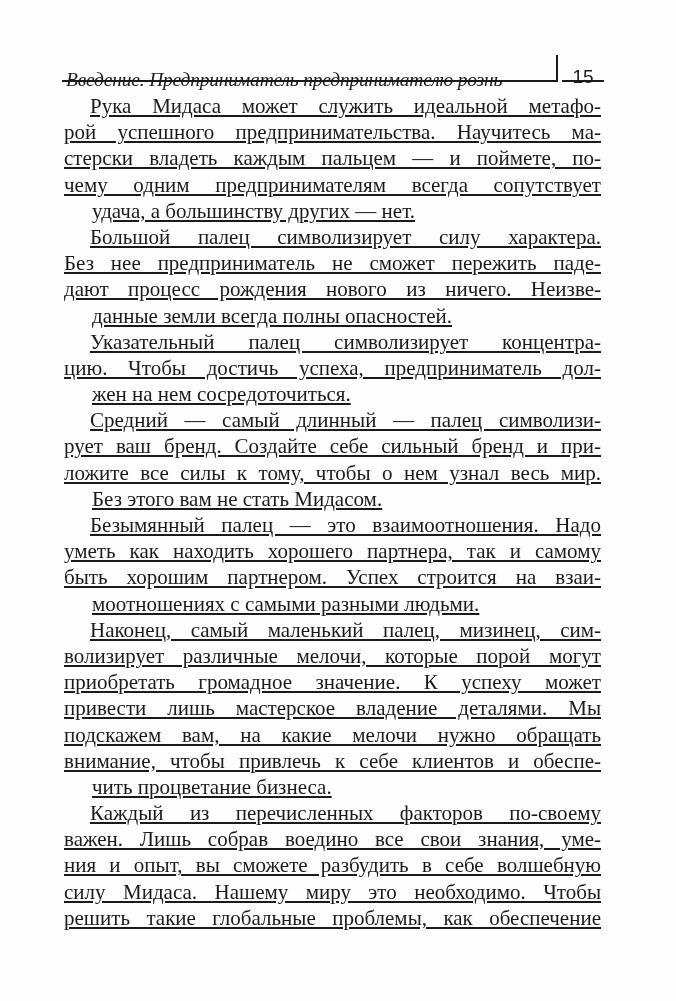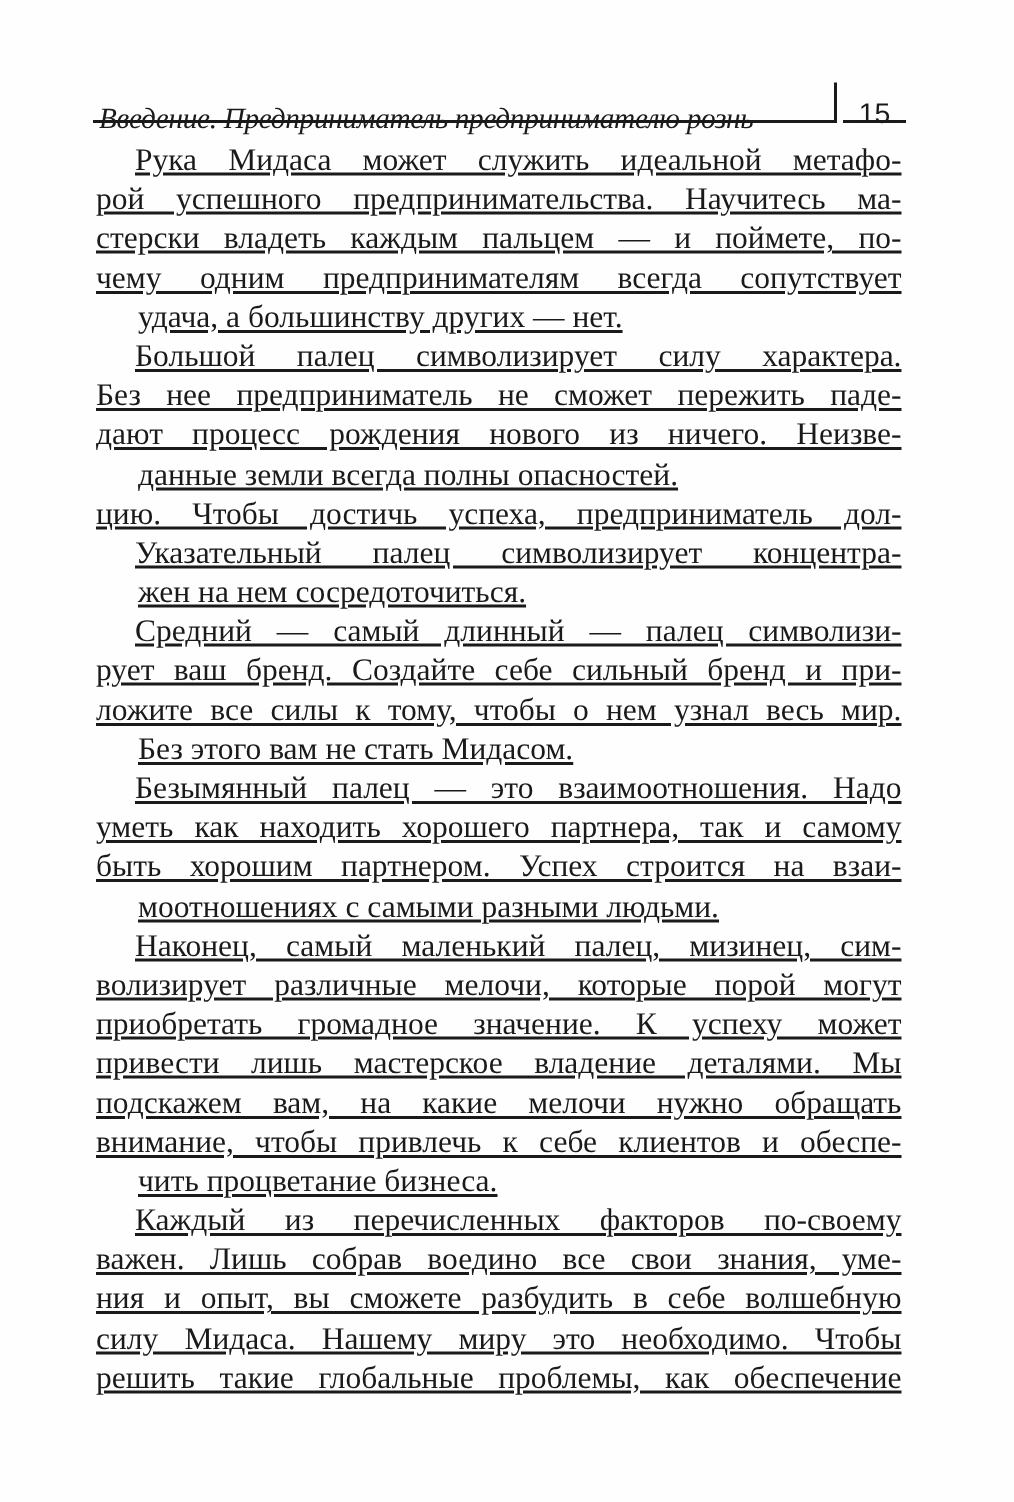--- a/index.html
+++ b/index.html
@@ -125,22 +125,22 @@
     </div>
 
     <div>
       <div class="line indent">Большой палец символизирует силу характера.</div>
       <div class="line">Без нее предприниматель не сможет пережить паде-</div>
       <div class="line">дают процесс рождения нового из ничего. Неизве-</div>
       <div class="line last">данные земли всегда полны опасностей.</div>
     </div>
 
     <div>
+      <div class="line indent">Указательный палец символизирует концентра-</div>
       <div class="line">цию. Чтобы достичь успеха, предприниматель дол-</div>
-      <div class="line indent">Указательный палец символизирует концентра-</div>
       <div class="line last">жен на нем сосредоточиться.</div>
     </div>
 
     <div>
       <div class="line indent">Средний — самый длинный — палец символизи-</div>
       <div class="line">рует ваш бренд. Создайте себе сильный бренд и при-</div>
       <div class="line">ложите все силы к тому, чтобы о нем узнал весь мир.</div>
       <div class="line last">Без этого вам не стать Мидасом.</div>
     </div>
 

